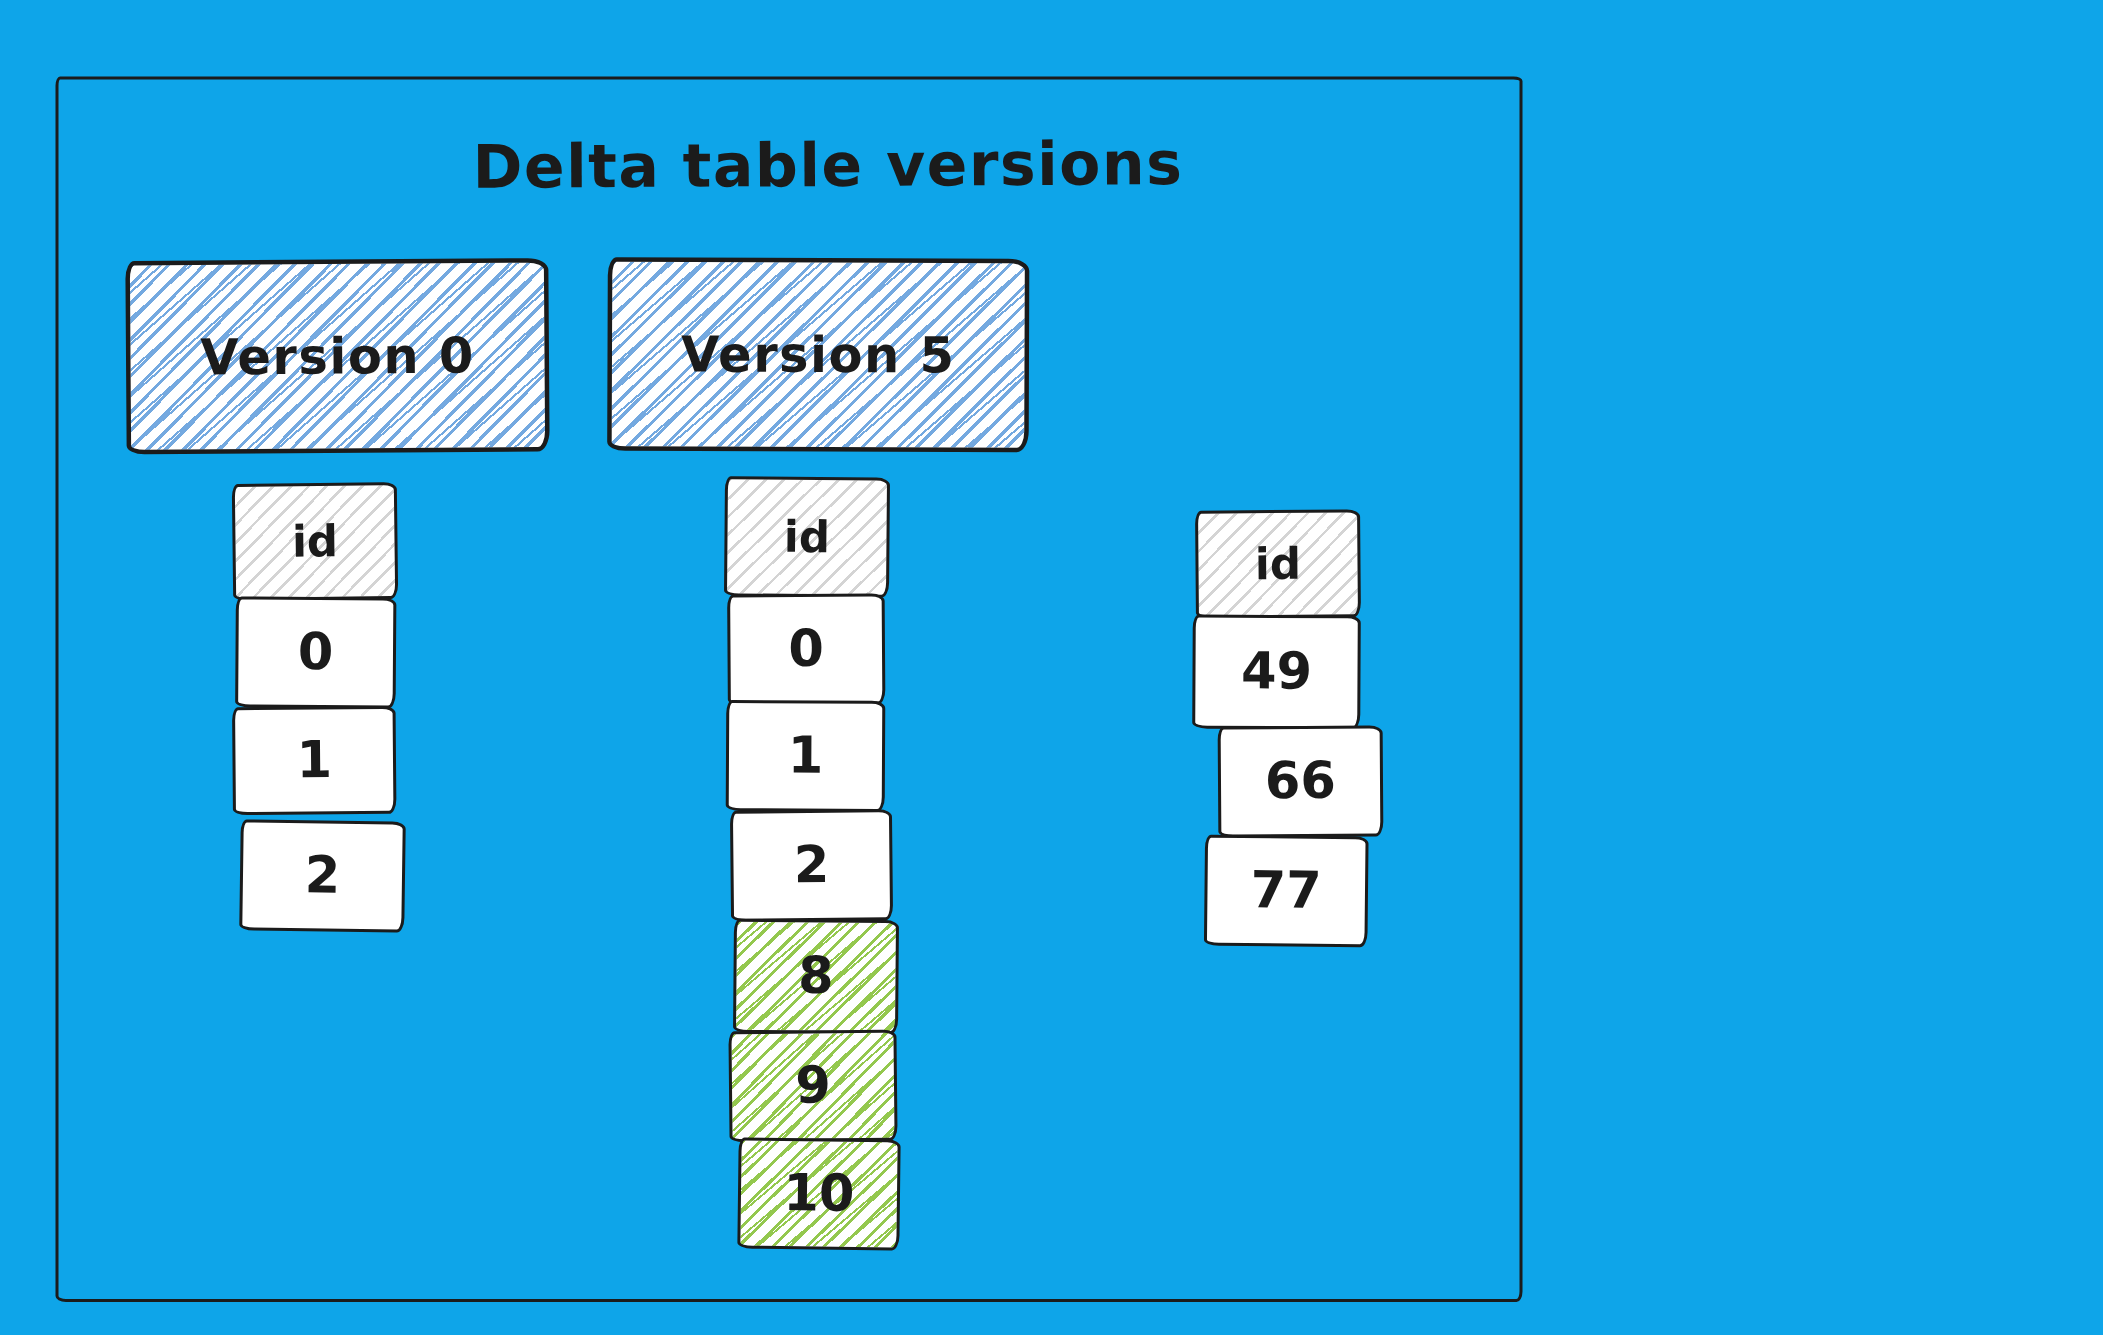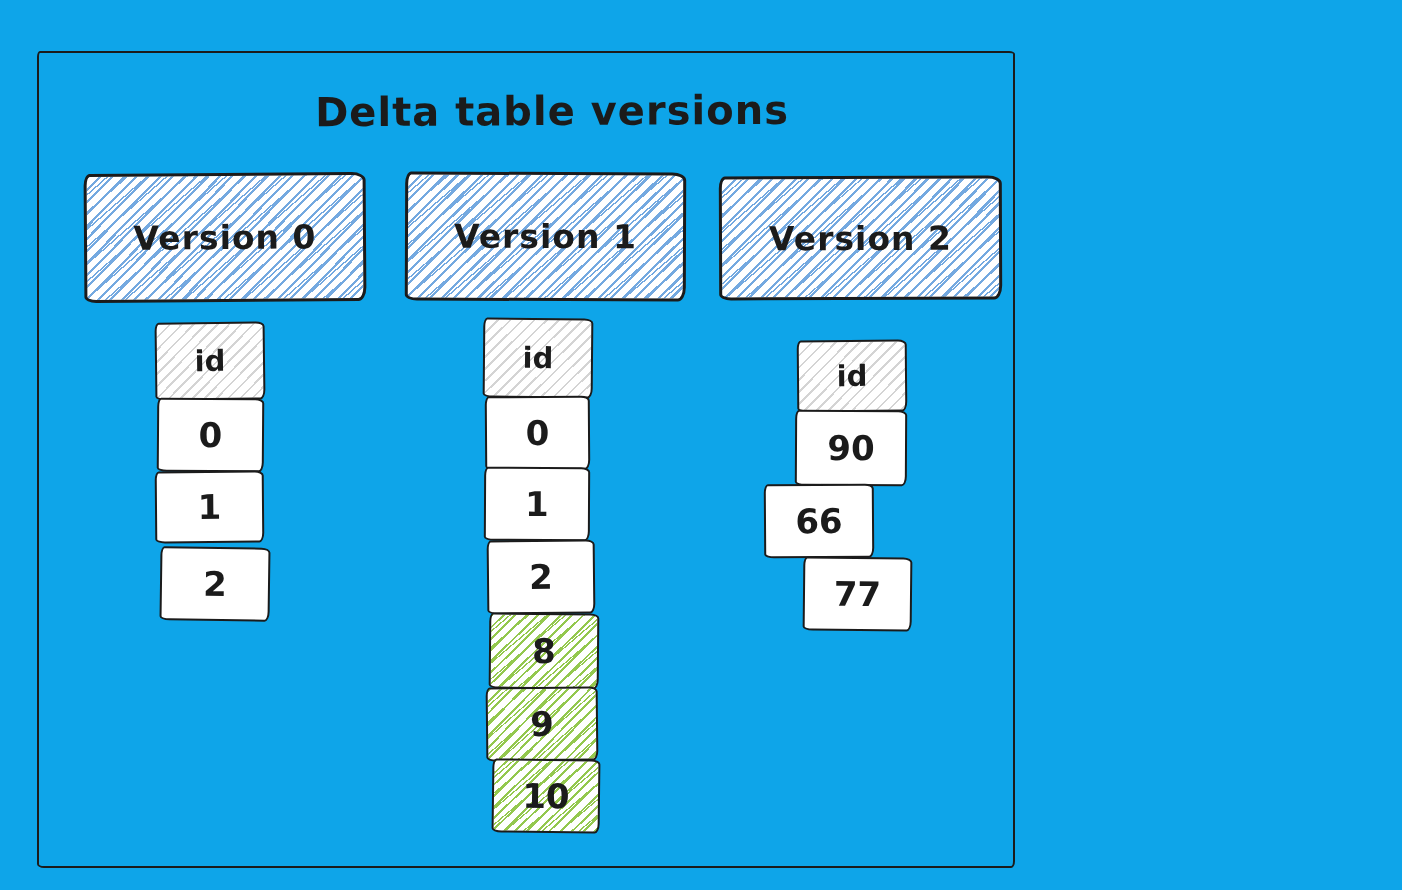--- a/index.html
+++ b/index.html
@@ -80,34 +80,33 @@
 </head>
 <body>
 
 <div class="canvas">
 
   <div class="frame"></div>
 
   <div class="title">Delta table versions</div>
 
   <div class="vheader" style="left:84px;top:173px;width:276px;height:123px;transform:rotate(-0.4deg)">Version 0</div>
-  <div class="vheader" style="left:405px;top:172px;width:275px;height:123px;transform:rotate(0.2deg)">Version 1</div>
-  <div class="vheader" style="left:719px;top:176px;width:277px;height:118px;transform:rotate(-0.2deg)">Version 2</div>
+  <div class="vheader" style="left:405px;top:172px;width:275px;height:123px;transform:rotate(0.2deg)">Version 5</div>
 
   <div class="cell head" style="left:155px;top:322px;width:106px;height:74px;transform:rotate(-0.7deg)">id</div>
   <div class="cell" style="left:157px;top:398px;width:103px;height:70px;transform:rotate(0.4deg)">0</div>
   <div class="cell" style="left:155px;top:471px;width:105px;height:68px;transform:rotate(-0.5deg)">1</div>
   <div class="cell" style="left:160px;top:547px;width:106px;height:70px;transform:rotate(0.8deg)">2</div>
 
   <div class="cell head" style="left:483px;top:318px;width:106px;height:76px;transform:rotate(0.5deg)">id</div>
   <div class="cell" style="left:485px;top:396px;width:101px;height:70px;transform:rotate(-0.4deg)">0</div>
   <div class="cell" style="left:484px;top:467px;width:102px;height:70px;transform:rotate(0.3deg)">1</div>
   <div class="cell" style="left:487px;top:540px;width:104px;height:70px;transform:rotate(-0.6deg)">2</div>
   <div class="cell green" style="left:489px;top:613px;width:106px;height:72px;transform:rotate(0.5deg)">8</div>
   <div class="cell green" style="left:486px;top:687px;width:108px;height:70px;transform:rotate(-0.6deg)">9</div>
   <div class="cell green" style="left:492px;top:759px;width:104px;height:70px;transform:rotate(0.7deg)">10</div>
 
   <div class="cell head" style="left:797px;top:340px;width:106px;height:68px;transform:rotate(-0.5deg)">id</div>
-  <div class="cell" style="left:795px;top:410px;width:108px;height:72px;transform:rotate(0.3deg)">90</div>
-  <div class="cell" style="left:764px;top:484px;width:106px;height:70px;transform:rotate(-0.4deg)">66</div>
+  <div class="cell" style="left:795px;top:410px;width:108px;height:72px;transform:rotate(0.3deg)">49</div>
+  <div class="cell" style="left:812px;top:484px;width:106px;height:70px;transform:rotate(-0.4deg)">66</div>
   <div class="cell" style="left:803px;top:557px;width:105px;height:70px;transform:rotate(0.6deg)">77</div>
 
 </div>
 
 </body></html>

